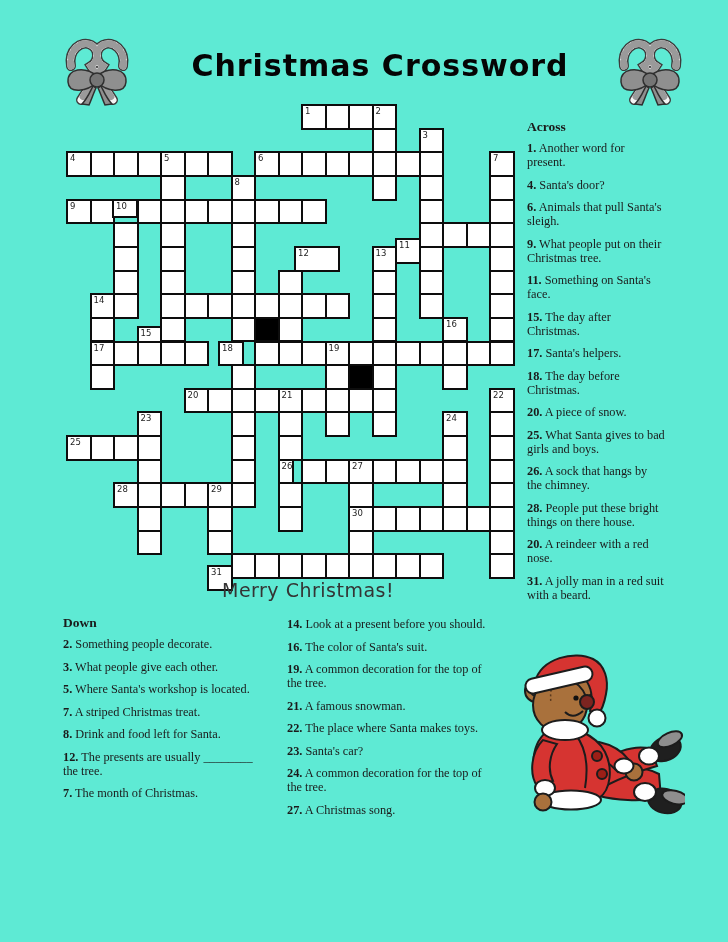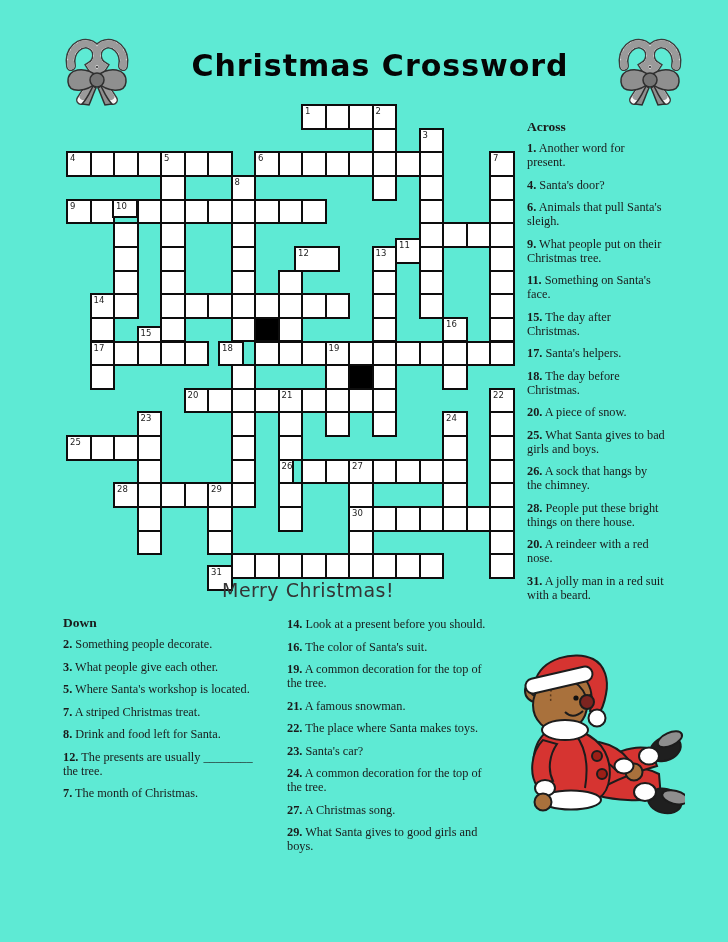--- a/index.html
+++ b/index.html
@@ -346,21 +346,20 @@
 
   <div class="cluecol" id="mid-col">
       <p><b>14.</b> Look at a present before you should.</p>
       <p><b>16.</b> The color of Santa's suit.</p>
       <p><b>19.</b> A common decoration for the top of<br>the tree.</p>
       <p><b>21.</b> A famous snowman.</p>
       <p><b>22.</b> The place where Santa makes toys.</p>
       <p><b>23.</b> Santa's car?</p>
       <p><b>24.</b> A common decoration for the top of<br>the tree.</p>
       <p><b>27.</b> A Christmas song.</p>
-      <p><b>29.</b> What Santa gives to good girls and<br>boys.</p>
     </div>
 
   <svg class="bear" viewBox="0 0 172 180">
     <g stroke="#1c1c1c" stroke-width="2">
 
       <path d="M86,120 C110,114 130,116 146,124 L148,148 C126,152 102,150 86,146 Z" fill="#d63431"></path>
 
       <g transform="rotate(14 152 150)">
         <ellipse cx="152" cy="151" rx="17" ry="12" fill="#1f1f1f"></ellipse>
         <ellipse cx="161" cy="145" rx="13" ry="6.5" fill="#8e8e8e"></ellipse>

